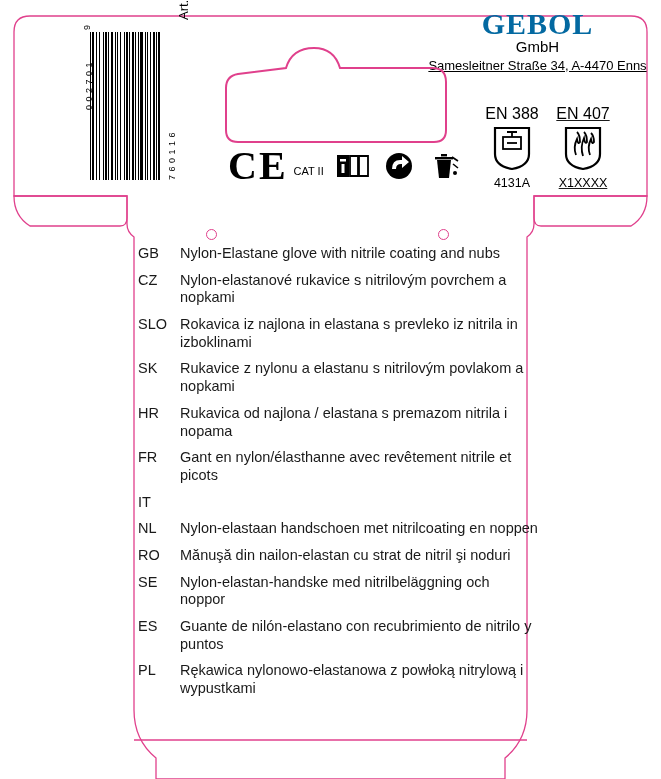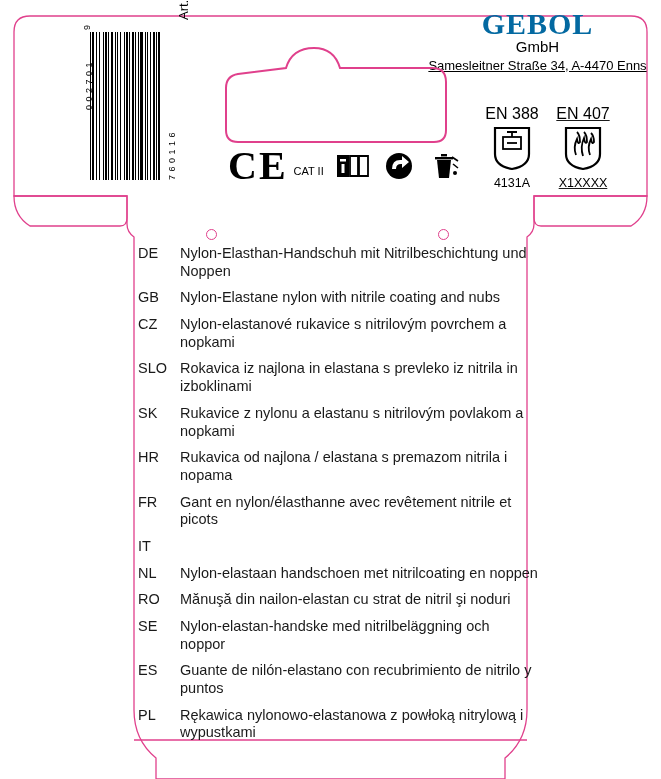--- a/index.html
+++ b/index.html
@@ -307,26 +307,22 @@
       <path d="M27,30 Q24,22 28,14 Q29,20 31,17 Q31,11 28,8" fill="none" stroke="#000" stroke-width="1.8"></path>
     </svg>
     <div class="std-code">X1XXXX</div>
   </div>
 
   <div class="hole" style="left:206px; top:229px;"></div>
   <div class="hole" style="left:438px; top:229px;"></div>
 
   <div class="lang-table">
     <div class="lang-row">
-        <div class="lang-code">DE</div>
-        <div class="lang-text">Nylon-Elasthan-Handschuh mit Nitrilbeschichtung und Noppen</div>
-      </div>
-    <div class="lang-row">
         <div class="lang-code">GB</div>
-        <div class="lang-text">Nylon-Elastane nylon with nitrile coating and nubs</div>
+        <div class="lang-text">Nylon-Elastane glove with nitrile coating and nubs</div>
       </div>
     <div class="lang-row">
         <div class="lang-code">CZ</div>
         <div class="lang-text">Nylon-elastanové rukavice s nitrilovým povrchem a nopkami</div>
       </div>
     <div class="lang-row">
         <div class="lang-code">SLO</div>
         <div class="lang-text">Rokavica iz najlona in elastana s prevleko iz nitrila in izboklinami</div>
       </div>
     <div class="lang-row">

